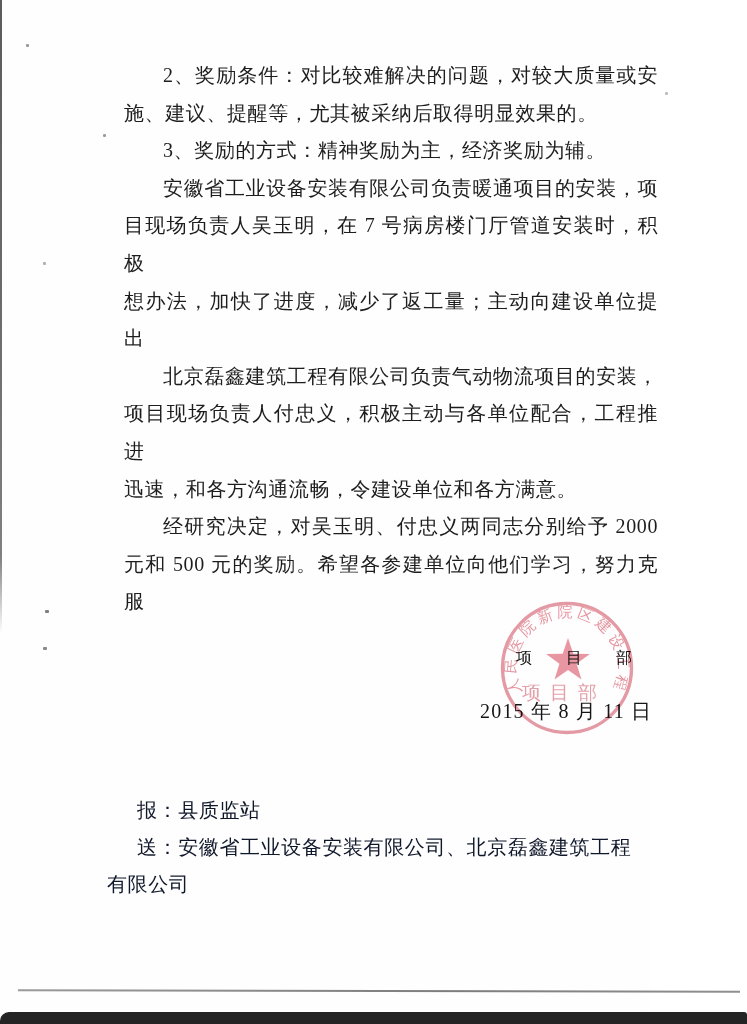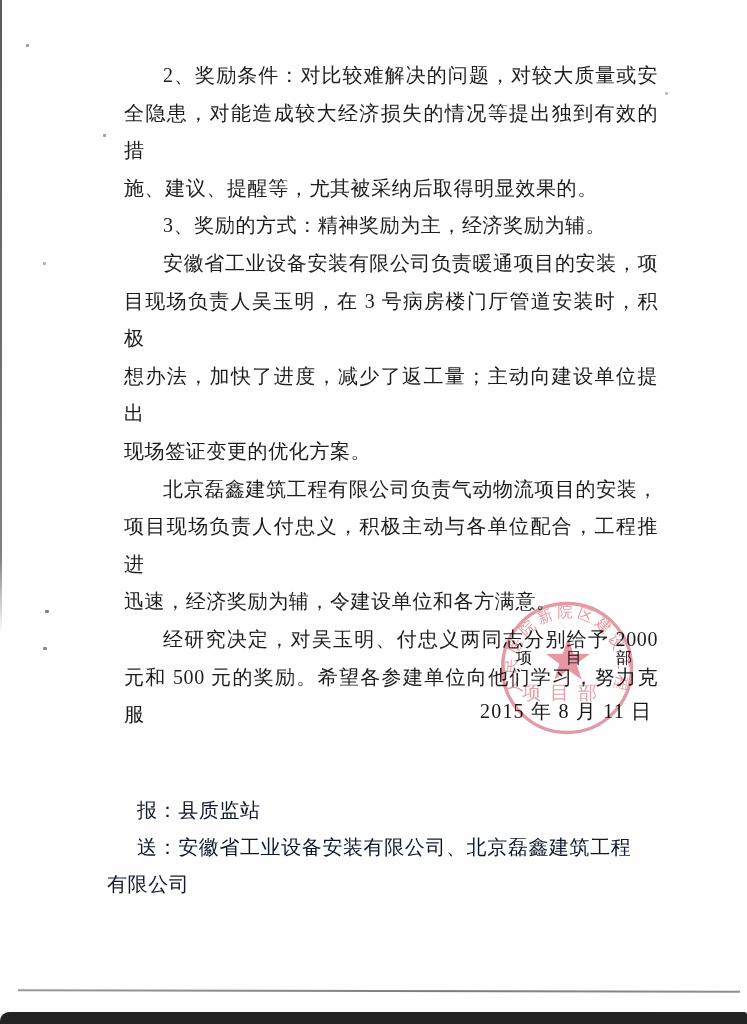--- a/index.html
+++ b/index.html
@@ -79,30 +79,28 @@
   }
   .speck{background:#999;border-radius:1px;}
 </style>
 </head>
 <body>
 
 <div class="page">
 
   <div class="body-text">
       <div class="line indent fill">2、奖励条件：对比较难解决的问题，对较大质量或安</div>
-      <div class="line fill">全隐患，对能造成较大经济损失的情况等提出独到有效的措</div>
       <div class="line">施、建议、提醒等，尤其被采纳后取得明显效果的。</div>
       <div class="line indent">3、奖励的方式：精神奖励为主，经济奖励为辅。</div>
       <div class="line indent fill">安徽省工业设备安装有限公司负责暖通项目的安装，项</div>
-      <div class="line fill">目现场负责人吴玉明，在 3 号病房楼门厅管道安装时，积极</div>
+      <div class="line fill">目现场负责人吴玉明，在 7 号病房楼门厅管道安装时，积极</div>
       <div class="line fill">想办法，加快了进度，减少了返工量；主动向建设单位提出</div>
-      <div class="line">现场签证变更的优化方案。</div>
       <div class="line indent fill">北京磊鑫建筑工程有限公司负责气动物流项目的安装，</div>
       <div class="line fill">项目现场负责人付忠义，积极主动与各单位配合，工程推进</div>
-      <div class="line">迅速，经济奖励为辅，令建设单位和各方满意。</div>
+      <div class="line">迅速，和各方沟通流畅，令建设单位和各方满意。</div>
       <div class="line indent fill">经研究决定，对吴玉明、付忠义两同志分别给予 2000</div>
       <div class="line fill">元和 500 元的奖励。希望各参建单位向他们学习，努力克服</div>
     </div>
 
   <div class="sig-org">项 目 部</div>
   <div class="sig-date">2015 年 8 月 11 日</div>
 
   <svg class="stamp" viewBox="0 0 182 182">
     <circle cx="91" cy="91" r="64.5" fill="none" stroke="#e18995" stroke-width="3.4"></circle>
     <path id="stamp-arc" d="M 44.8,112.6 A 51,51 0 1 1 137.2,112.6" fill="none"></path>

